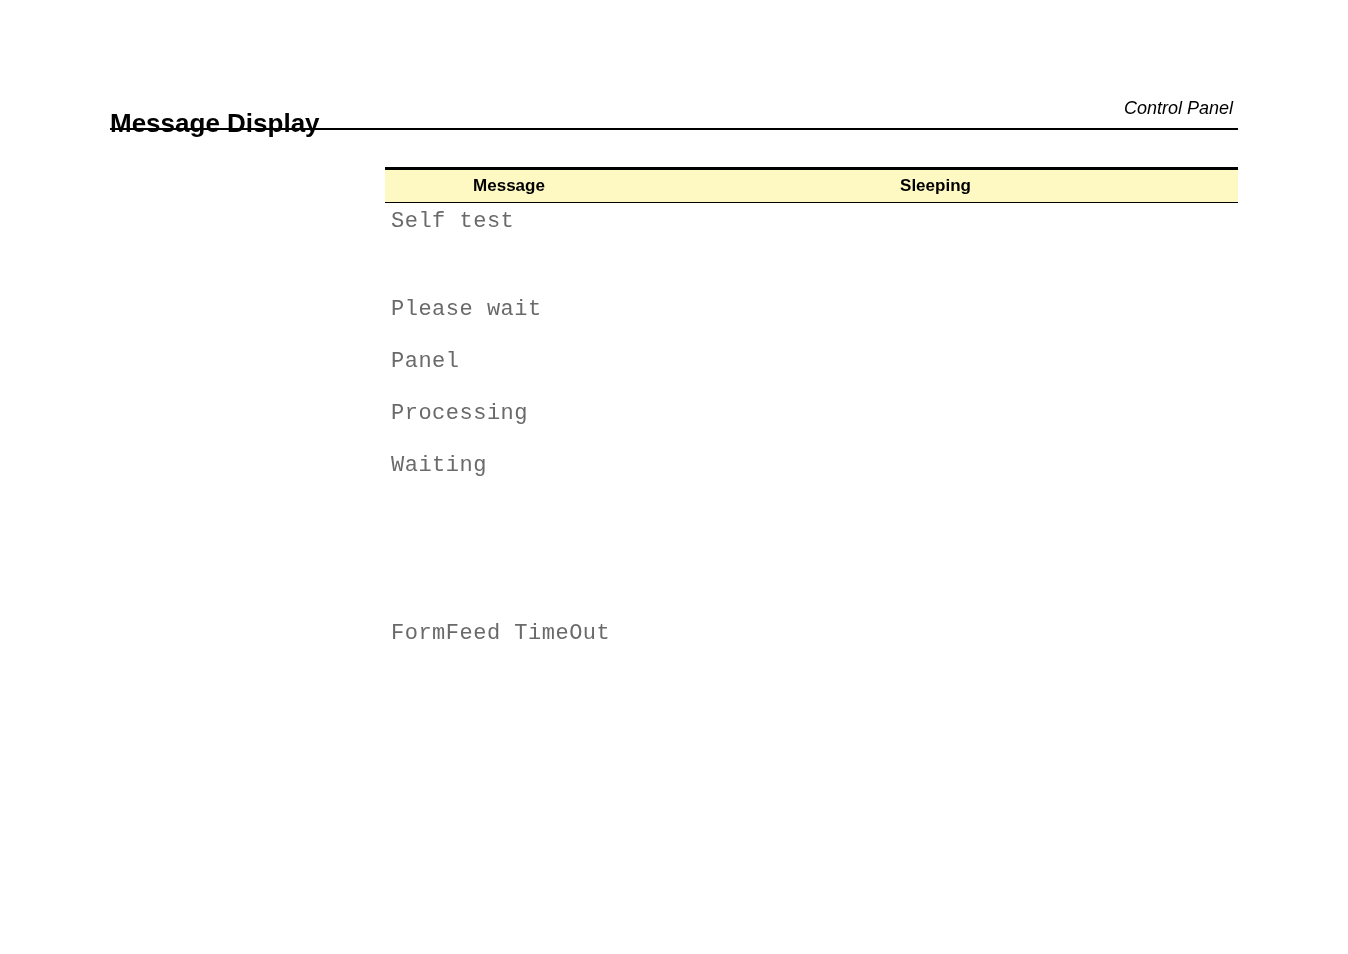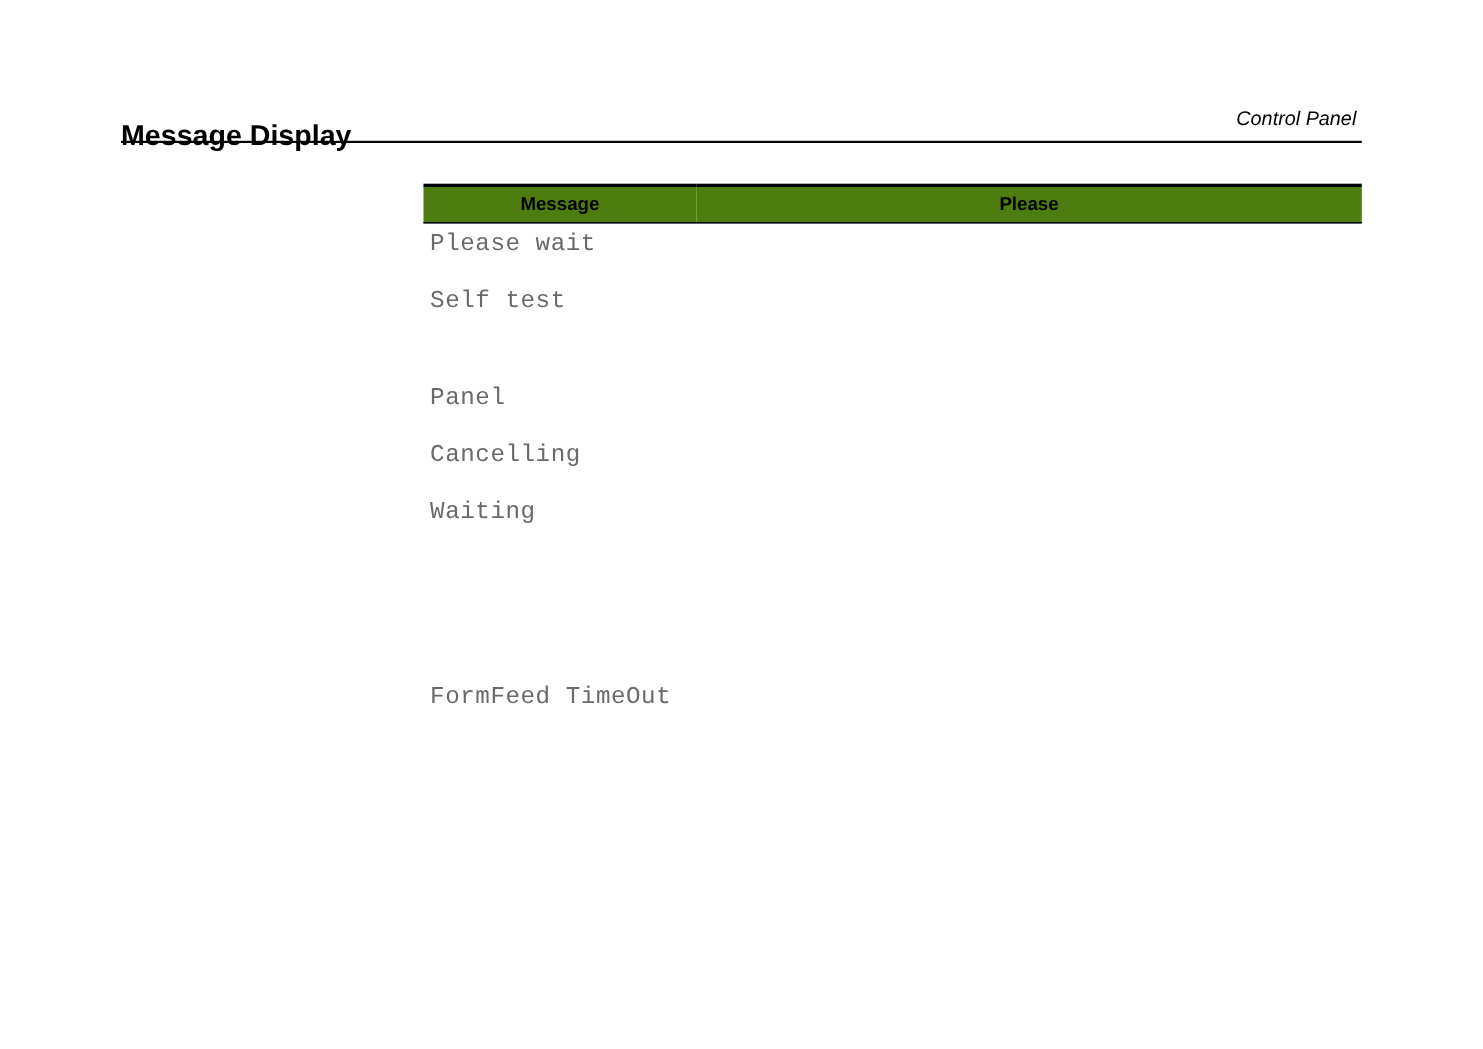--- a/index.html
+++ b/index.html
@@ -51,21 +51,21 @@
   }
   table.msg-table {
     width: 100%;
     border-collapse: collapse;
     margin-top: 6px;
   }
   .top-border {
     border-top: 3px solid #000;
   }
   th {
-    background: #4d7c0f;
+    background: #fef9c3;
     font-weight: bold;
     font-size: 17px;
     padding: 6px 4px;
     text-align: center;
     border-bottom: 1px solid #000;
   }
   th.col-message {
     width: 240px;
   }
   td {
@@ -103,38 +103,38 @@
   <div class="header-rule"></div>
 
   <h2 class="section-title">Message Display</h2>
 
   <div class="body-col">
 
     <table class="msg-table">
       <thead>
         <tr class="top-border">
           <th class="col-message">Message</th>
-          <th class="col-meaning">Please</th>
+          <th class="col-meaning">Sleeping</th>
         </tr>
       </thead>
       <tbody>
+        <tr class="row tall">
+          <td class="message-cell">Self test</td>
+          <td></td>
+        </tr>
         <tr class="row">
           <td class="message-cell">Please wait</td>
-          <td></td>
-        </tr>
-        <tr class="row tall">
-          <td class="message-cell">Self test</td>
           <td></td>
         </tr>
         <tr class="row">
           <td class="message-cell">Panel</td>
           <td></td>
         </tr>
         <tr class="row">
-          <td class="message-cell">Cancelling</td>
+          <td class="message-cell">Processing</td>
           <td></td>
         </tr>
         <tr class="row extra-tall">
           <td class="message-cell">Waiting</td>
           <td></td>
         </tr>
         <tr class="row">
           <td class="message-cell">FormFeed TimeOut</td>
           <td></td>
         </tr>

